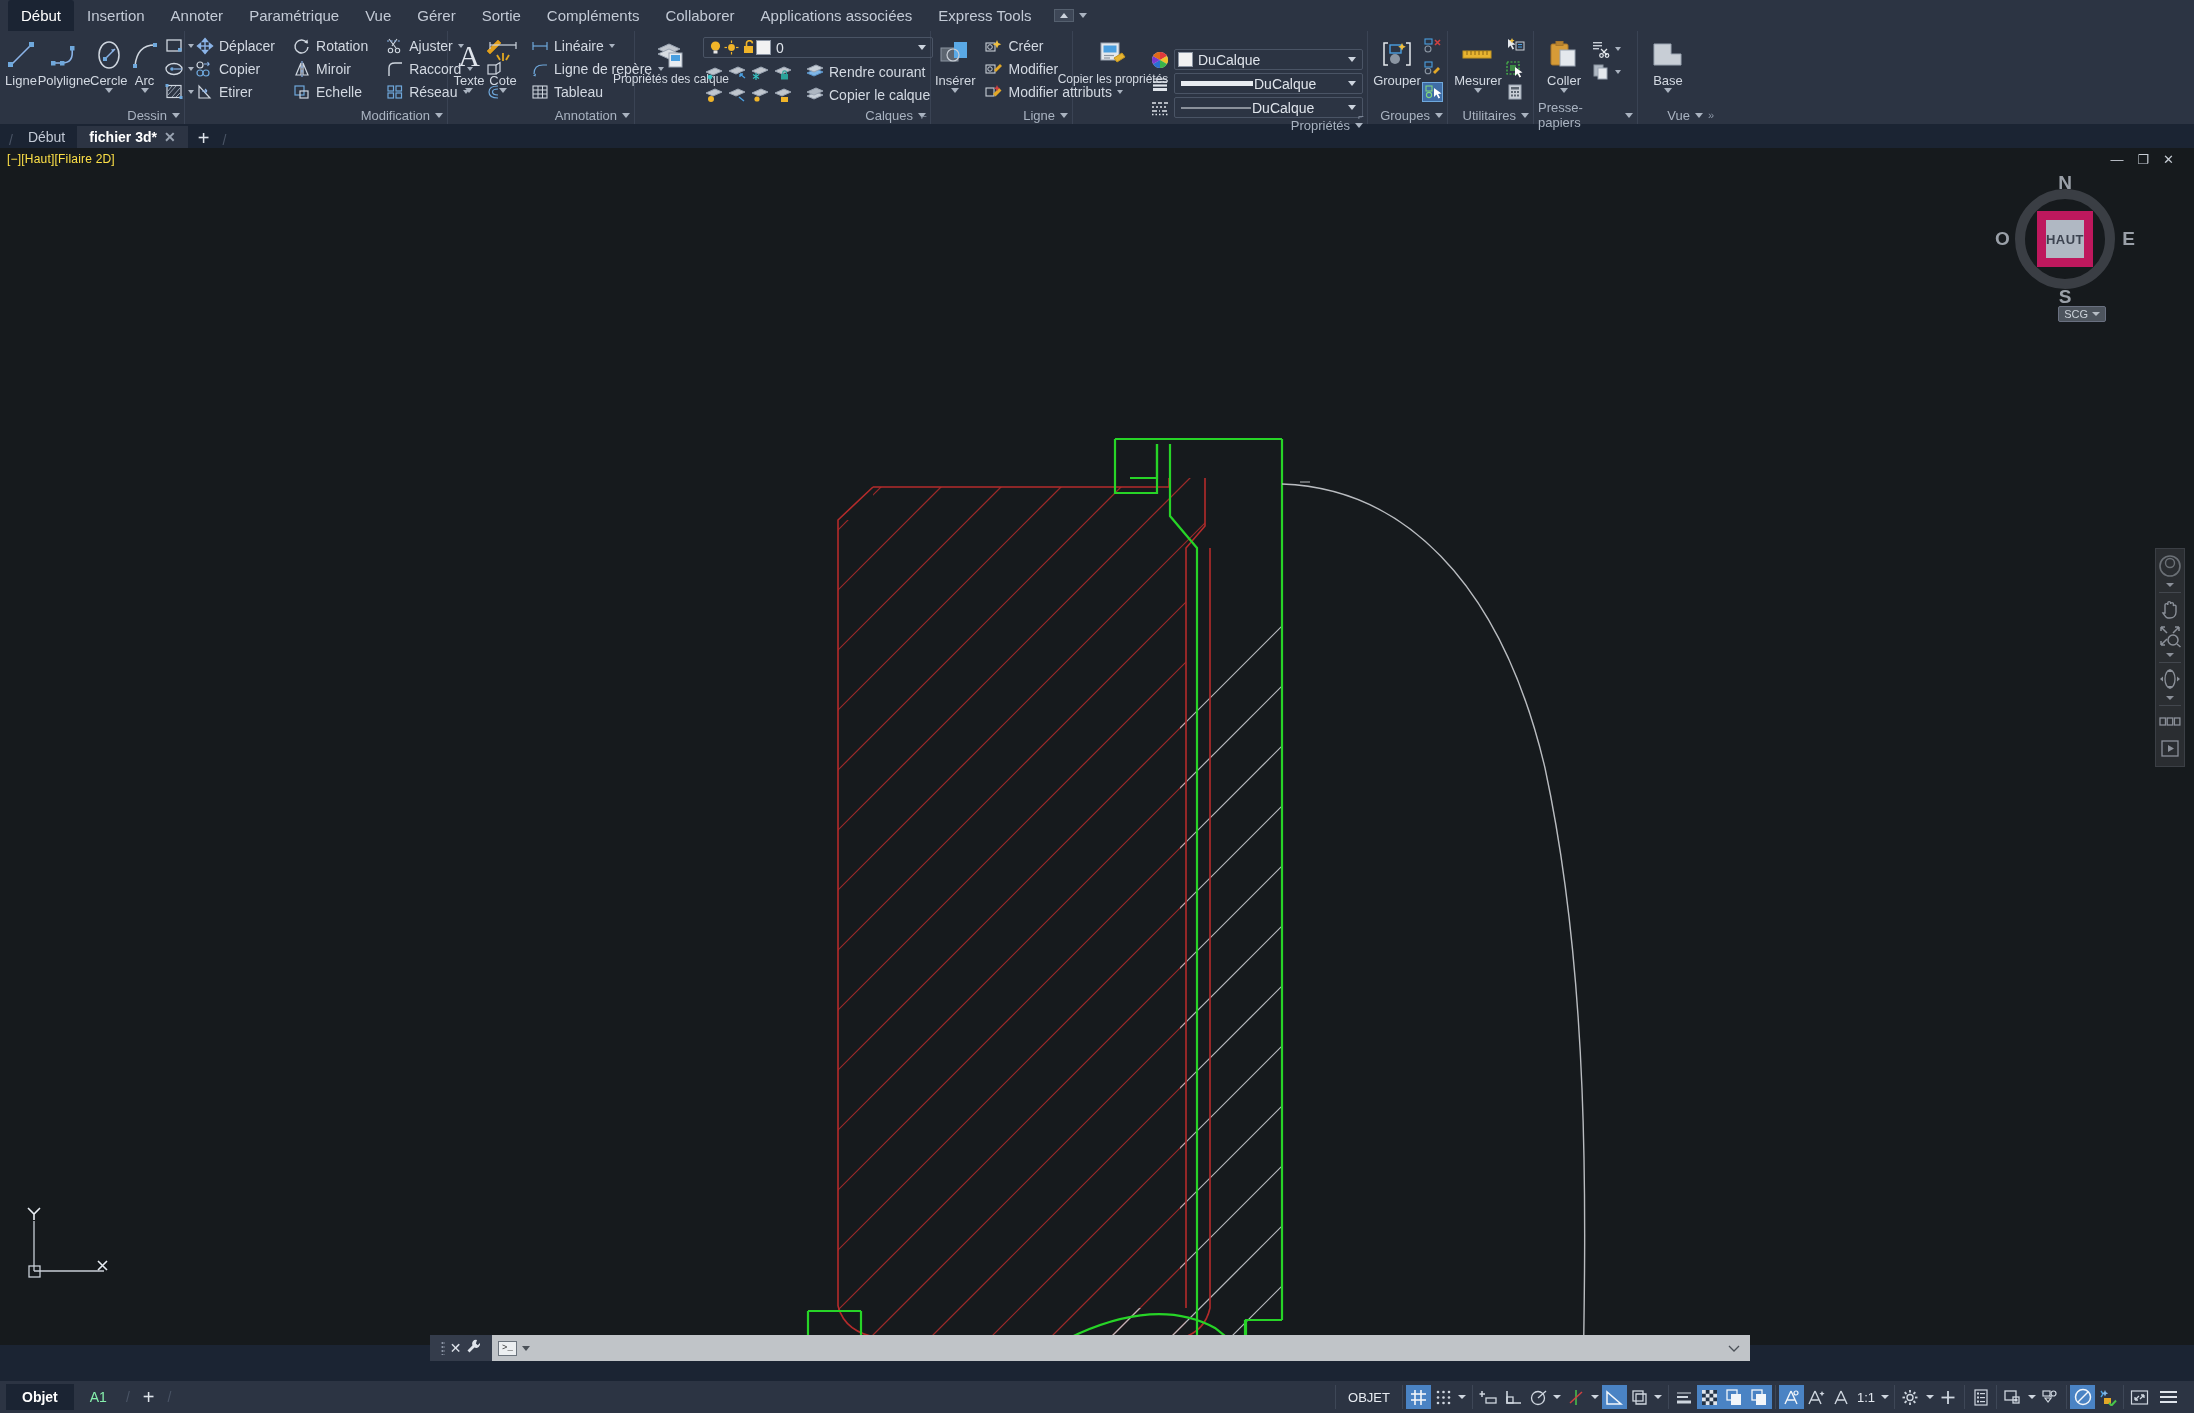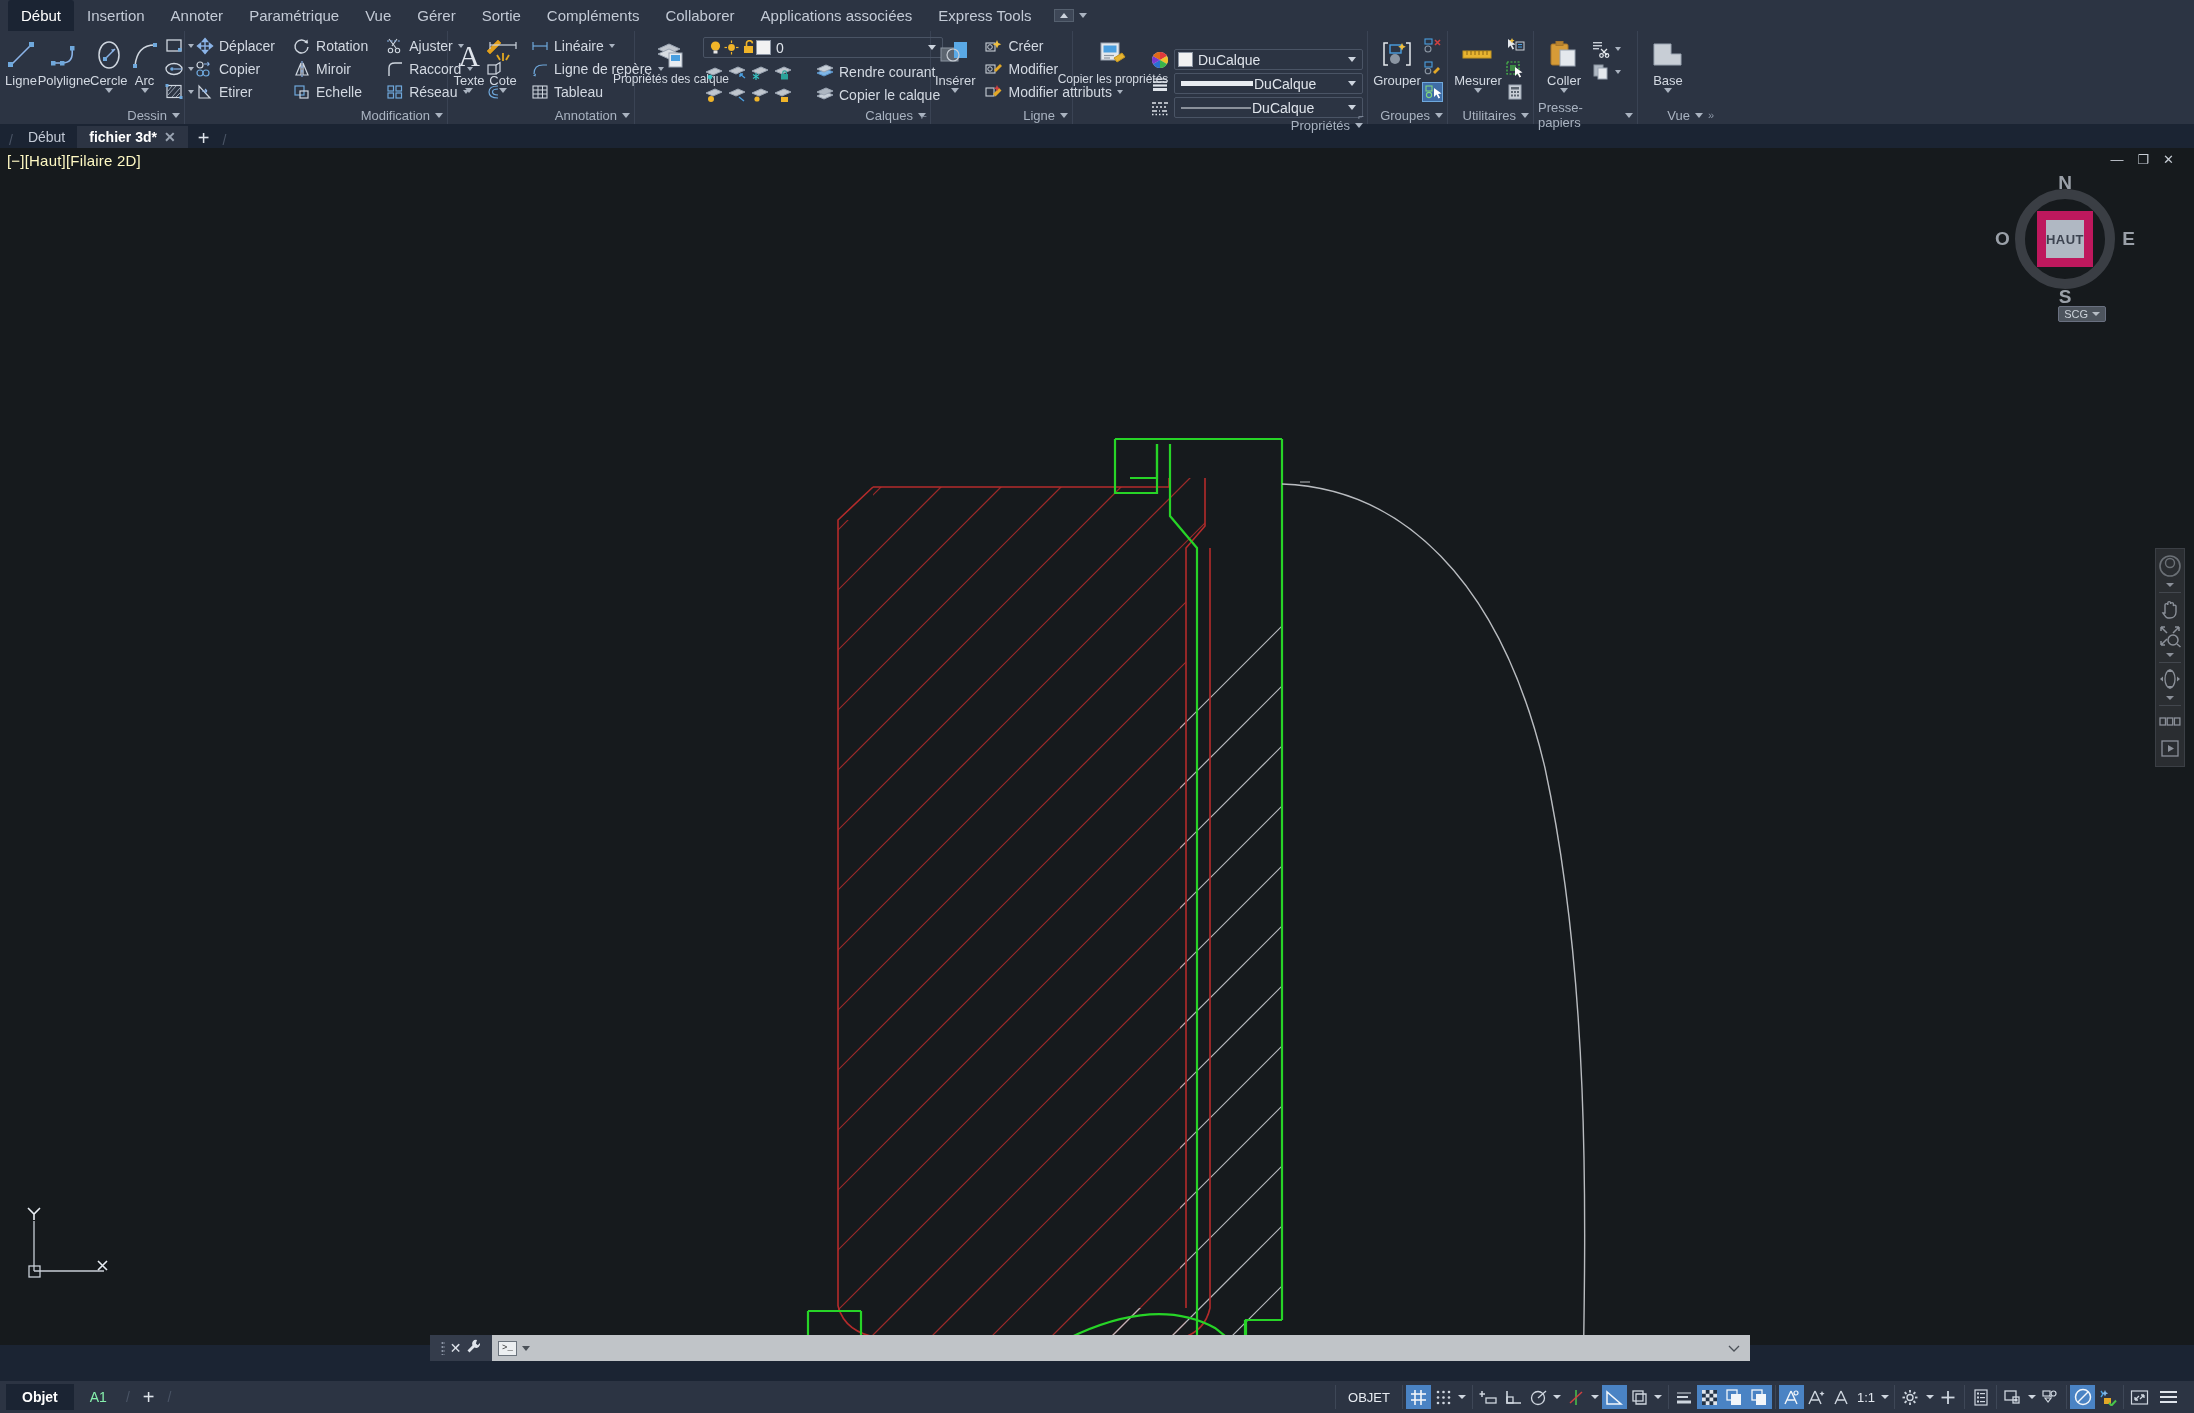--- a/index.html
+++ b/index.html
@@ -60,21 +60,21 @@
   .ftab{ height:22px; display:flex; align-items:center; gap:7px; padding:0 12px;
      font-size:14px; color:#c3cad6; }
   .ftab.active{ background:#2c3443; color:#fff; font-weight:bold;}
   .ftab .x{ color:#9aa4b2; font-size:14px; }
   .slash{ color:#4a5465; padding:0 3px; font-size:14px; }
   .plus{ color:#dfe4eb; font-size:20px; padding:0 10px; line-height:1;}
 
   
   #viewport{ position:absolute; left:0; top:148px; right:0; bottom:68px;
       background:#161a1d; overflow:hidden; }
-  #vplabel{ position:absolute; left:7px; top:4px; font-size:15px; color:#fef9c3; letter-spacing:.2px;}
+  #vplabel{ position:absolute; left:7px; top:4px; font-size:12px; color:#fde047; letter-spacing:.2px;}
   #vpwinbtns{ position:absolute; right:20px; top:4px; display:flex; gap:14px; color:#c8ced6; font-size:13px;}
   #drawing{ position:absolute; inset:0; }
 
   
   #viewcube{ position:absolute; right:68px; top:30px; width:122px; height:122px;}
   #vc-ring{ position:absolute; left:11px; top:11px; width:100px;height:100px;border-radius:50%;
       border:10px solid #3a3e44; }
   #vc-face{ position:absolute; left:33px; top:33px; width:56px;height:56px; background:#be185d;
       display:flex;align-items:center;justify-content:center;}
   #vc-face .inner{ width:38px;height:38px;background:#b0b8c3;display:flex;align-items:center;justify-content:center;}
@@ -516,21 +516,21 @@
             <span style="width:16px;display:flex;justify-content:center">
                 <svg width="13" height="15">
                   <rect x="2" y="6" width="9" height="7" fill="#f0b429"></rect>
                   <path d="M4.5 6 V4 a3 3 0 0 1 6 -0.6" fill="none" stroke="#f0b429" stroke-width="1.6"></path>
                 </svg>
               </span>
             <span class="swatch"></span>
             <span class="txt">0</span>
             <span class="arr"></span>
           </div>
-          <div style="display:flex; gap:16px; align-items:flex-start;justify-content:space-between;">
+          <div style="display:flex; gap:6px; align-items:flex-start;justify-content:space-between;">
             <div class="icogrid3">
               <div class="icorow">
                 <span class="sm-ico">
                     <svg width="20" height="18">
                       <path d="M2 9 l9 -4 l7 3 l-9 4z" fill="#c0c6ce" stroke="#9aa4b2"></path>
                       <circle cx="6" cy="14" r="2.3" fill="#36c6c6"></circle>
                     </svg>
                   </span>
                 <span class="sm-ico">
                     <svg width="20" height="18">

